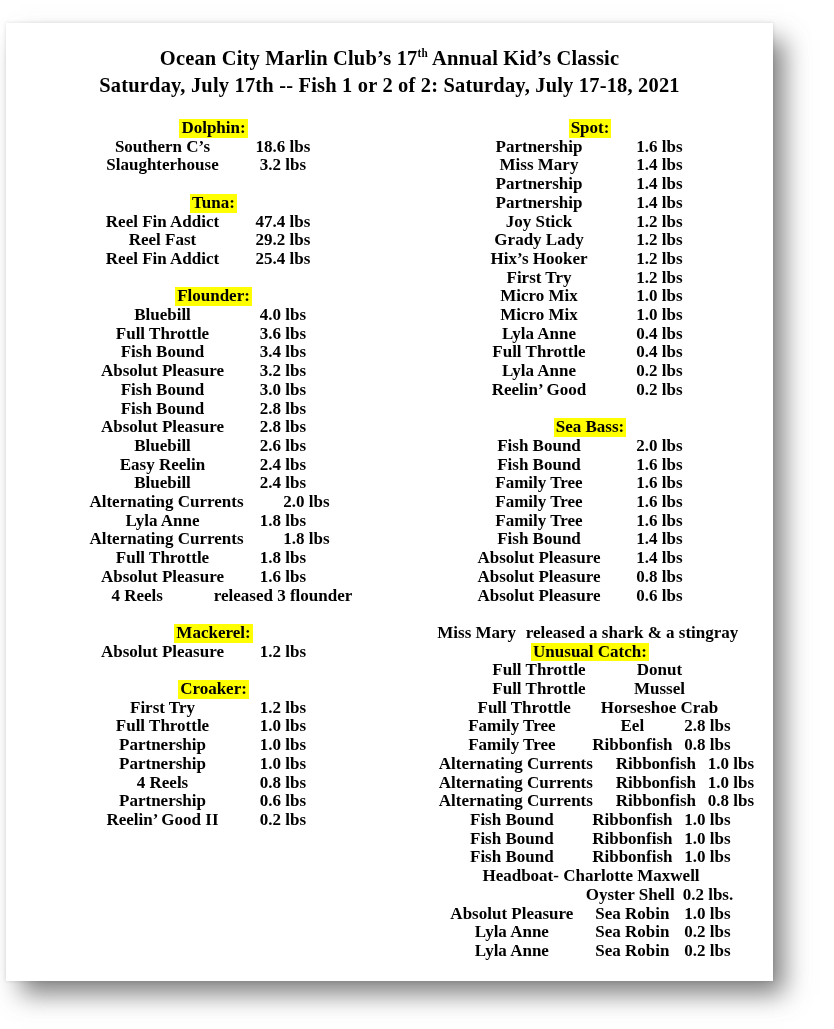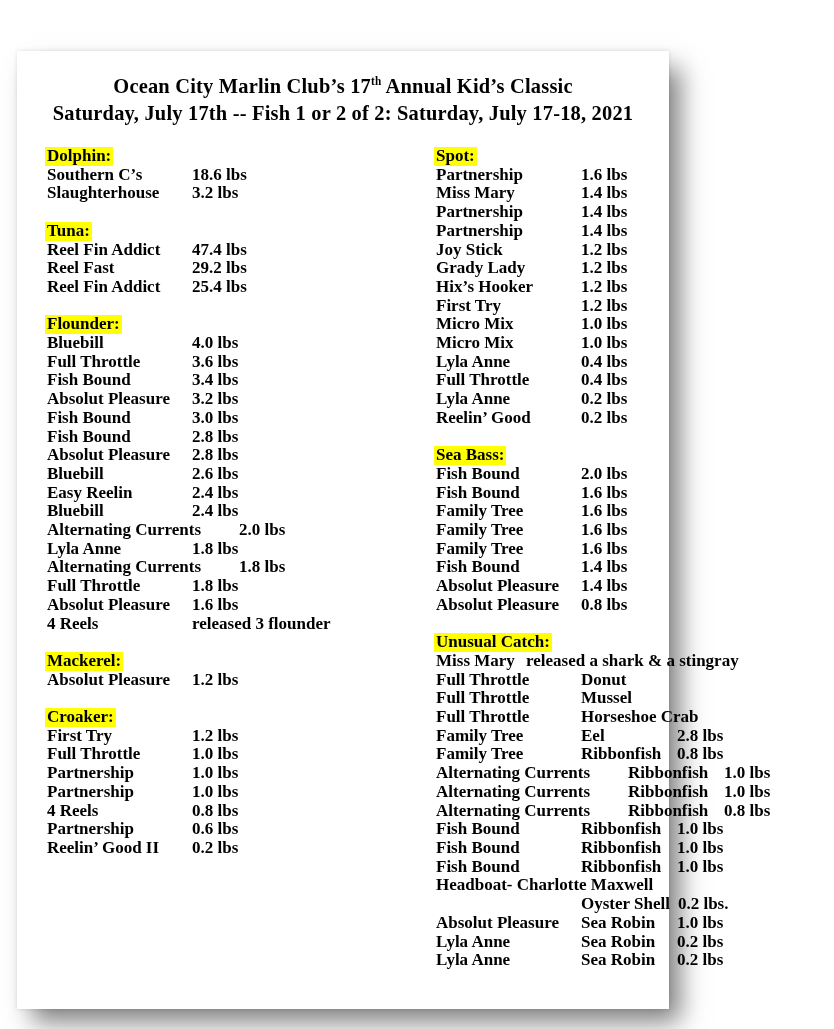--- a/index.html
+++ b/index.html
@@ -3,34 +3,33 @@
 <meta charset="utf-8">
 <style>
   html,body{margin:0;padding:0;}
   body{
     width:834px;height:1029px;position:relative;
     background:#ffffff;
     font-family:"Liberation Serif", serif;
     overflow:hidden;
   }
   .paper{
-    position:absolute;left:17px;top:23px;width:652px;height:958px;
+    position:absolute;left:6px;top:23px;width:767px;height:958px;
     background:var(--paper,#ffffff);
     color:var(--ink,#000000);
     box-shadow:0 0 4px rgba(0,0,0,0.12), 13px 15px 24px -2px rgba(85,85,85,0.75);
-    margin-top:28px;
   }
   .title-block{padding-top:21px;text-align:center;}
   .tline{
     font-weight:bold;font-size:22px;line-height:27px;
     transform:scaleX(0.93);transform-origin:center;
     white-space:nowrap;letter-spacing:0.2px;
   }
   .tline sup{font-size:0.55em;vertical-align:super;line-height:0;}
-  .columns{display:flex;margin-top:21px;padding-left:30px;}
+  .columns{display:flex;margin-top:21px;padding-left:14px;text-align:center;}
   .col{font-weight:bold;font-size:17px;line-height:18.7px;}
   .col-left{width:389px;flex:0 0 389px;}
   .col-right{flex:1 1 auto;min-width:0;}
   .section{margin:0 0 18.7px 0;}
   .section-header{
     display:inline-block;background:var(--hl,#ffff00);
     padding:0 2px;margin-left:-2px;
   }
   .row{white-space:nowrap;}
   .cell{display:inline-block;box-sizing:border-box;padding-right:8px;vertical-align:baseline;}
@@ -115,24 +114,25 @@
         <div class="section">
           <div class="row"><span class="section-header">Sea Bass:</span></div>
           <div class="row"><span class="cell c0" style="">Fish Bound</span><span class="cell c1">2.0 lbs</span></div>
           <div class="row"><span class="cell c0" style="">Fish Bound</span><span class="cell c1">1.6 lbs</span></div>
           <div class="row"><span class="cell c0" style="">Family Tree</span><span class="cell c1">1.6 lbs</span></div>
           <div class="row"><span class="cell c0" style="">Family Tree</span><span class="cell c1">1.6 lbs</span></div>
           <div class="row"><span class="cell c0" style="">Family Tree</span><span class="cell c1">1.6 lbs</span></div>
           <div class="row"><span class="cell c0" style="">Fish Bound</span><span class="cell c1">1.4 lbs</span></div>
           <div class="row"><span class="cell c0" style="">Absolut Pleasure</span><span class="cell c1">1.4 lbs</span></div>
           <div class="row"><span class="cell c0" style="">Absolut Pleasure</span><span class="cell c1">0.8 lbs</span></div>
+          <div class="row"><span class="cell c0" style="">Absolut Pleasure</span><span class="cell c1">0.6 lbs</span></div>
         </div>
         <div class="section">
+          <div class="row"><span class="cell c0 compact" style="">Miss Mary</span><span class="cell c1">released a shark &amp; a stingray</span></div>
           <div class="row"><span class="section-header">Unusual Catch:</span></div>
-          <div class="row"><span class="cell c0 compact" style="">Miss Mary</span><span class="cell c1">released a shark &amp; a stingray</span></div>
           <div class="row"><span class="cell c0" style="">Full Throttle</span><span class="cell c1">Donut</span></div>
           <div class="row"><span class="cell c0" style="">Full Throttle</span><span class="cell c1">Mussel</span></div>
           <div class="row"><span class="cell c0" style="">Full Throttle</span><span class="cell c1">Horseshoe Crab</span></div>
           <div class="row"><span class="cell c0" style="">Family Tree</span><span class="cell c1">Eel</span><span class="cell c2">2.8 lbs</span></div>
           <div class="row"><span class="cell c0" style="">Family Tree</span><span class="cell c1">Ribbonfish</span><span class="cell c2">0.8 lbs</span></div>
           <div class="row"><span class="cell c0" style="padding-right: 0px; width: 192px;">Alternating Currents</span><span class="cell c1">Ribbonfish</span><span class="cell c2">1.0 lbs</span></div>
           <div class="row"><span class="cell c0" style="padding-right: 0px; width: 192px;">Alternating Currents</span><span class="cell c1">Ribbonfish</span><span class="cell c2">1.0 lbs</span></div>
           <div class="row"><span class="cell c0" style="padding-right: 0px; width: 192px;">Alternating Currents</span><span class="cell c1">Ribbonfish</span><span class="cell c2">0.8 lbs</span></div>
           <div class="row"><span class="cell c0" style="">Fish Bound</span><span class="cell c1">Ribbonfish</span><span class="cell c2">1.0 lbs</span></div>
           <div class="row"><span class="cell c0" style="">Fish Bound</span><span class="cell c1">Ribbonfish</span><span class="cell c2">1.0 lbs</span></div>

